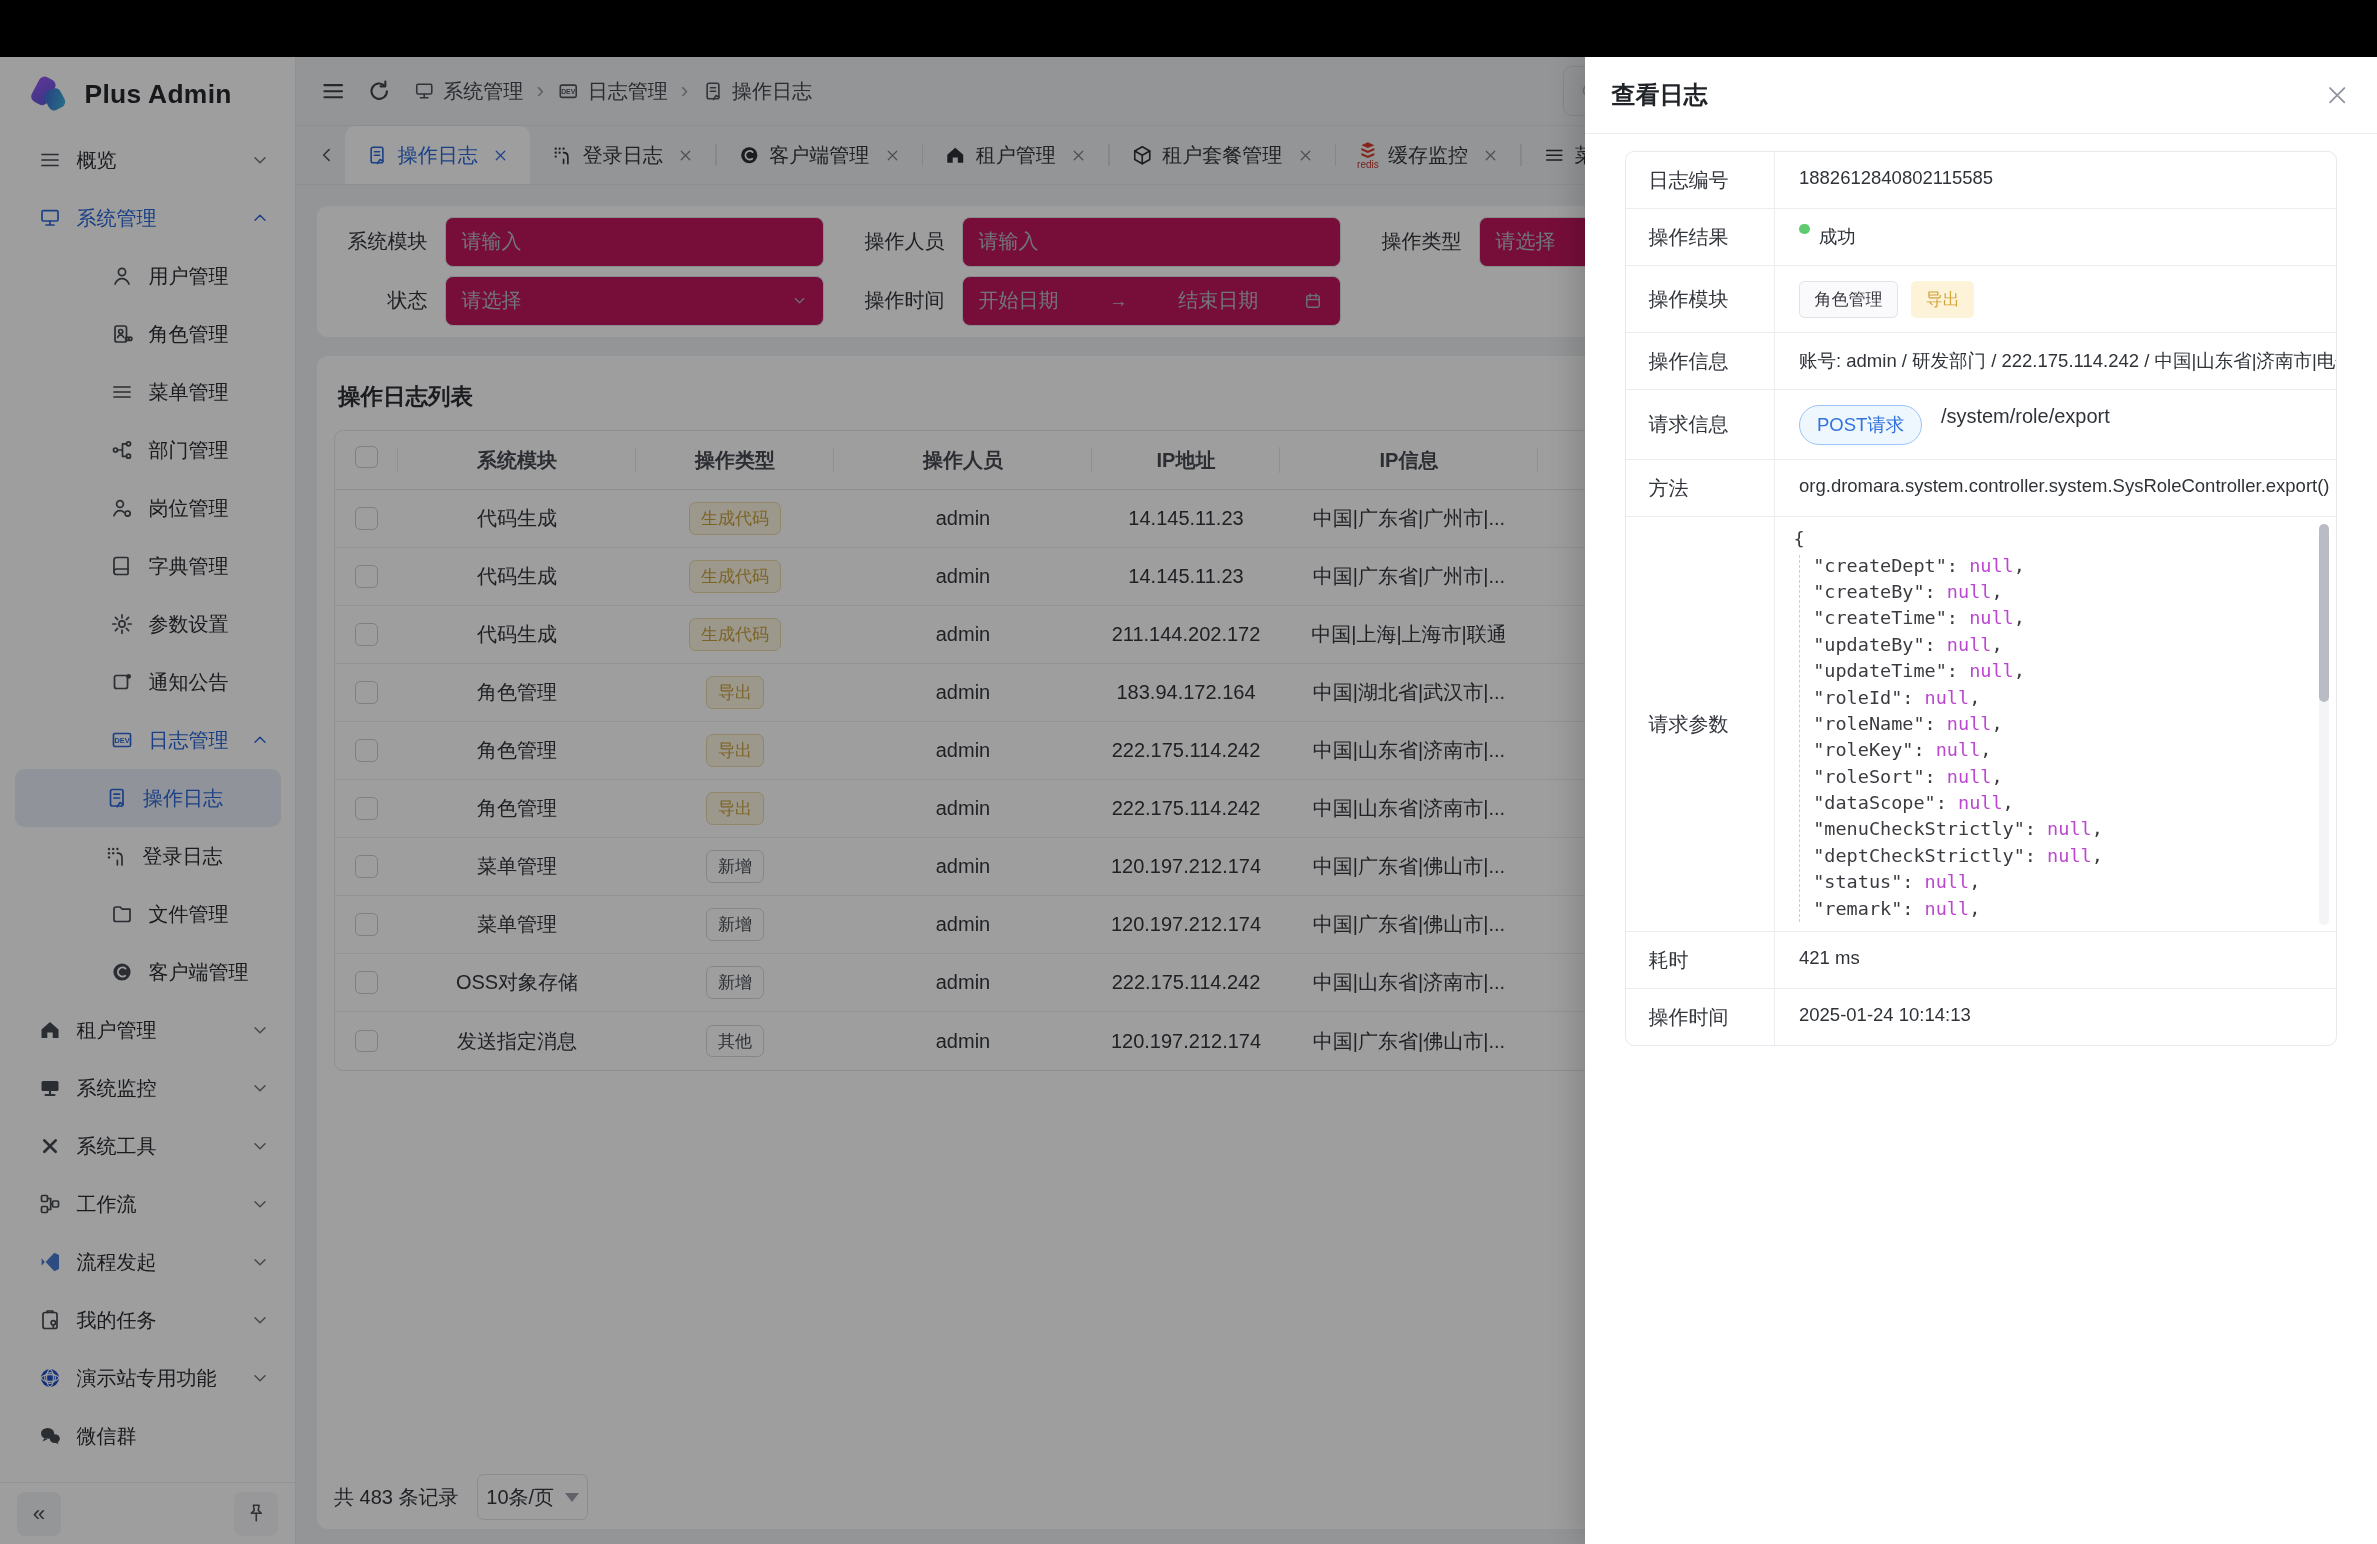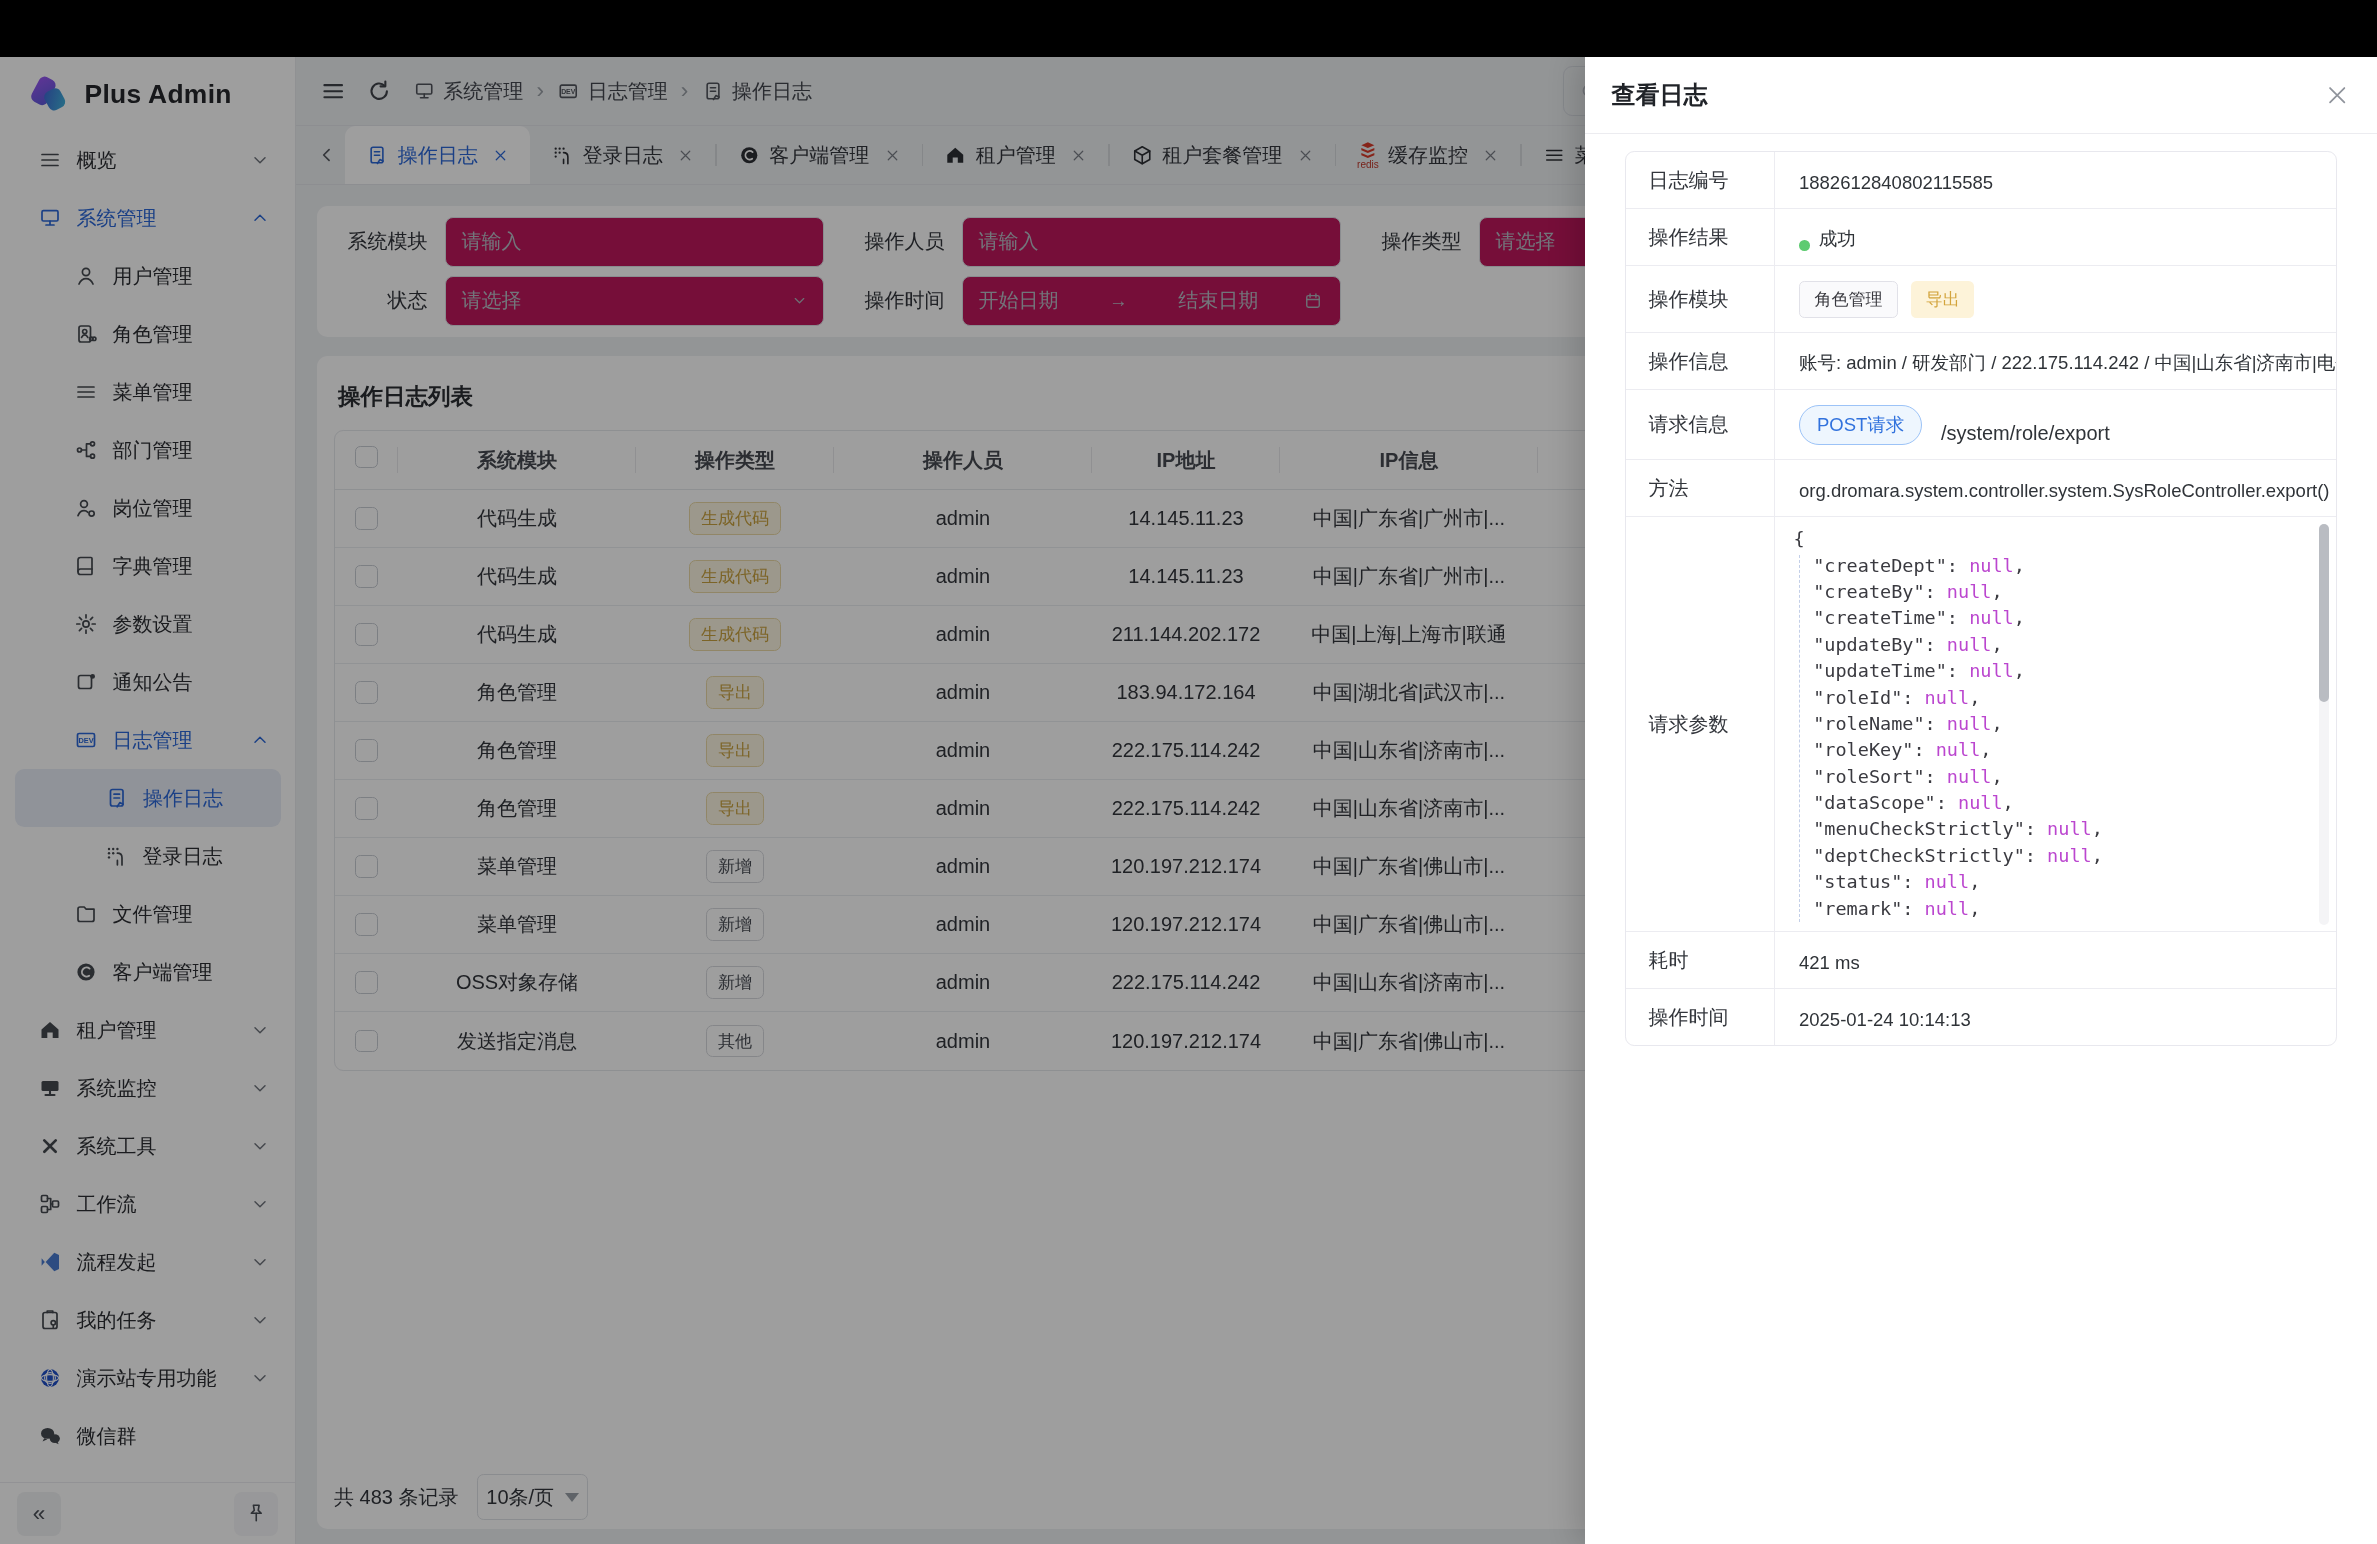--- a/index.html
+++ b/index.html
@@ -15,21 +15,21 @@
   .app{position:absolute;left:0;top:57px;width:2377px;height:1487px;background:#eef0f3}
 
   
   .sidebar{position:absolute;left:0;top:0;width:296px;height:100%;background:#fff;border-right:1.3px solid #e9eaee;z-index:10}
   .logo{height:74px;display:flex;align-items:center;padding-left:28px;gap:14.5px}
   .logo .icon{width:42px;height:42px}
   .logo-text{font-size:26.4px;font-weight:700;color:#26282c;letter-spacing:0.3px}
   .menu{position:absolute;top:74px;left:0;right:0;bottom:62px;overflow:hidden}
   .m-item{position:relative;height:58px;display:flex;align-items:center;gap:14.5px;padding-left:38px;font-size:20px;color:#2c2e33;cursor:pointer}
   .m-item .icon{width:24px;height:24px;color:#45494f}
-  .m-item.lv2{padding-left:74px}
+  .m-item.lv2{padding-left:110px}
   .m-item.lv3{padding-left:104px}
   .m-item .chev{position:absolute;right:25px;width:20px;height:20px;color:#6f747d}
   .m-item.parent-active{color:#2c68d8}
   .m-item.parent-active .icon,.m-item.parent-active .chev{color:#2c68d8}
   .m-item.active{background:#e8edf7;border-radius:9.2px;margin:0 14.5px;padding-left:90px;color:#2c68d8}
   .m-item.active .icon{color:#2c68d8}
   .sidebar-foot{position:absolute;left:0;right:0;bottom:0;height:62px;border-top:1.3px solid #ececf0;display:flex;align-items:center;justify-content:space-between;padding:0 17px}
   .foot-btn{width:44px;height:44px;border-radius:8px;background:#f1f2f4;display:flex;align-items:center;justify-content:center;color:#4b4f57;font-size:22.5px;cursor:pointer}
   .foot-btn.plain{background:#f5f6f8}
   .foot-btn .icon{width:22.5px;height:22.5px}
@@ -94,21 +94,21 @@
   
   .drawer{position:absolute;left:1585px;top:0;right:0;height:100%;background:#fff;z-index:60;box-shadow:-9.2px 0 29px rgba(0,0,0,.16)}
   .drawer-head{height:77px;display:flex;align-items:center;justify-content:space-between;padding:0 26.4px;border-bottom:1.3px solid #ececf0}
   .drawer-title{font-size:24px;font-weight:600;color:#202328}
   .drawer-close{width:26.4px;height:26.4px;color:#90949c;cursor:pointer}
   .drawer-body{padding:17px 40px}
   .detail{border:1.3px solid #e8e8ee;border-radius:9.2px;overflow:hidden}
   .d-row{display:grid;grid-template-columns:149px 1fr;border-bottom:1.3px solid #ececf1}
   .d-row:last-child{border-bottom:none}
   .d-label{border-right:1.3px solid #ececf1;display:flex;align-items:center;padding:14.5px 0 14.5px 22.5px;font-size:20px;color:#33363c;min-height:52px}
-  .d-val{display:flex;align-items:flex-end;padding:14.5px 16px 14.5px 24px;font-size:18.5px;color:#2f3338;min-height:52px;overflow:hidden}
+  .d-val{display:flex;align-items:flex-start;padding:14.5px 16px 14.5px 24px;font-size:18.5px;color:#2f3338;min-height:52px;overflow:hidden}
   .d-val .txt{white-space:nowrap}
   .dot{width:10.6px;height:10.6px;border-radius:50%;background:#5ecb71;margin-right:9.2px;flex:none}
   .tag{display:inline-flex;align-items:center;font-size:17px;padding:0 14.5px;height:37px;border-radius:5.3px;margin-right:13.2px}
   .tag.default{border:1.3px solid #e1e1e8;background:#fafafc;color:#39393f}
   .tag.warning{background:#fdf3d9;color:#d3a43c}
   .pill{display:inline-flex;align-items:center;height:40px;padding:0 17px;border:1.3px solid #9cc3f7;background:#eef6fe;color:#3172dd;border-radius:660px;font-size:18.5px;flex:none}
   .req-url{margin-left:18.5px;font-size:20px;color:#2f3338;white-space:nowrap}
   .d-val.json-cell{padding:0;align-items:stretch}
   .code{position:relative;width:100%;padding:9.2px 40px 9.2px 9.2px;font-family:"DejaVu Sans Mono","Liberation Mono",monospace;font-size:18.5px;line-height:26.4px;color:#3a3a40}
   .code:before{content:'';position:absolute;left:24px;top:38px;bottom:9.2px;border-left:1.3px dashed #c3cfe8}

